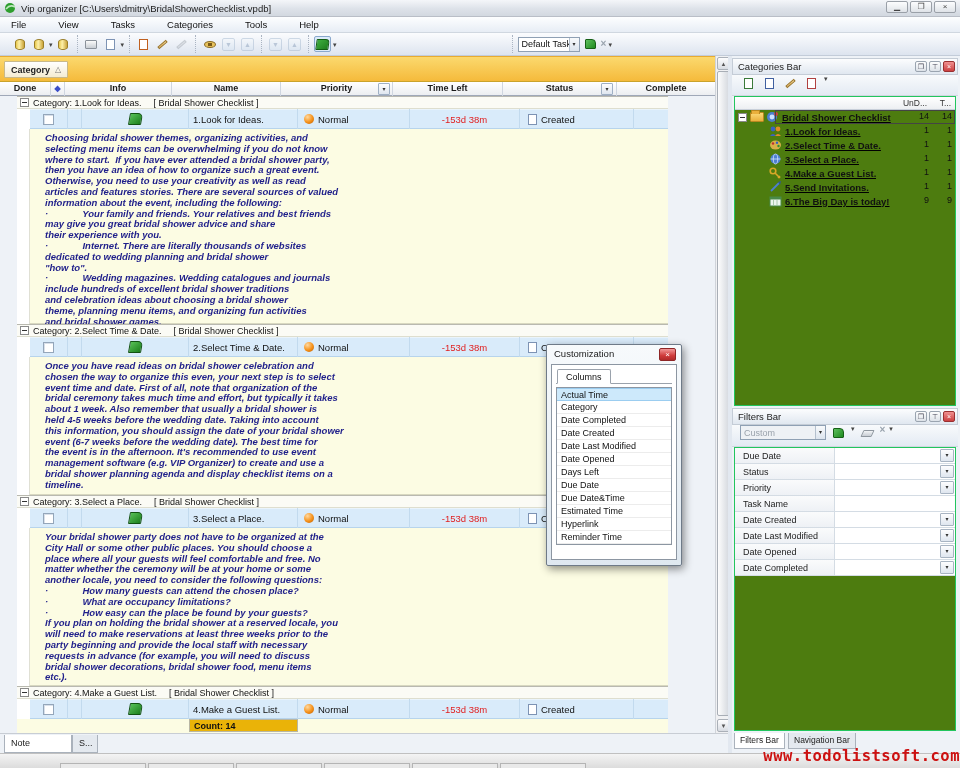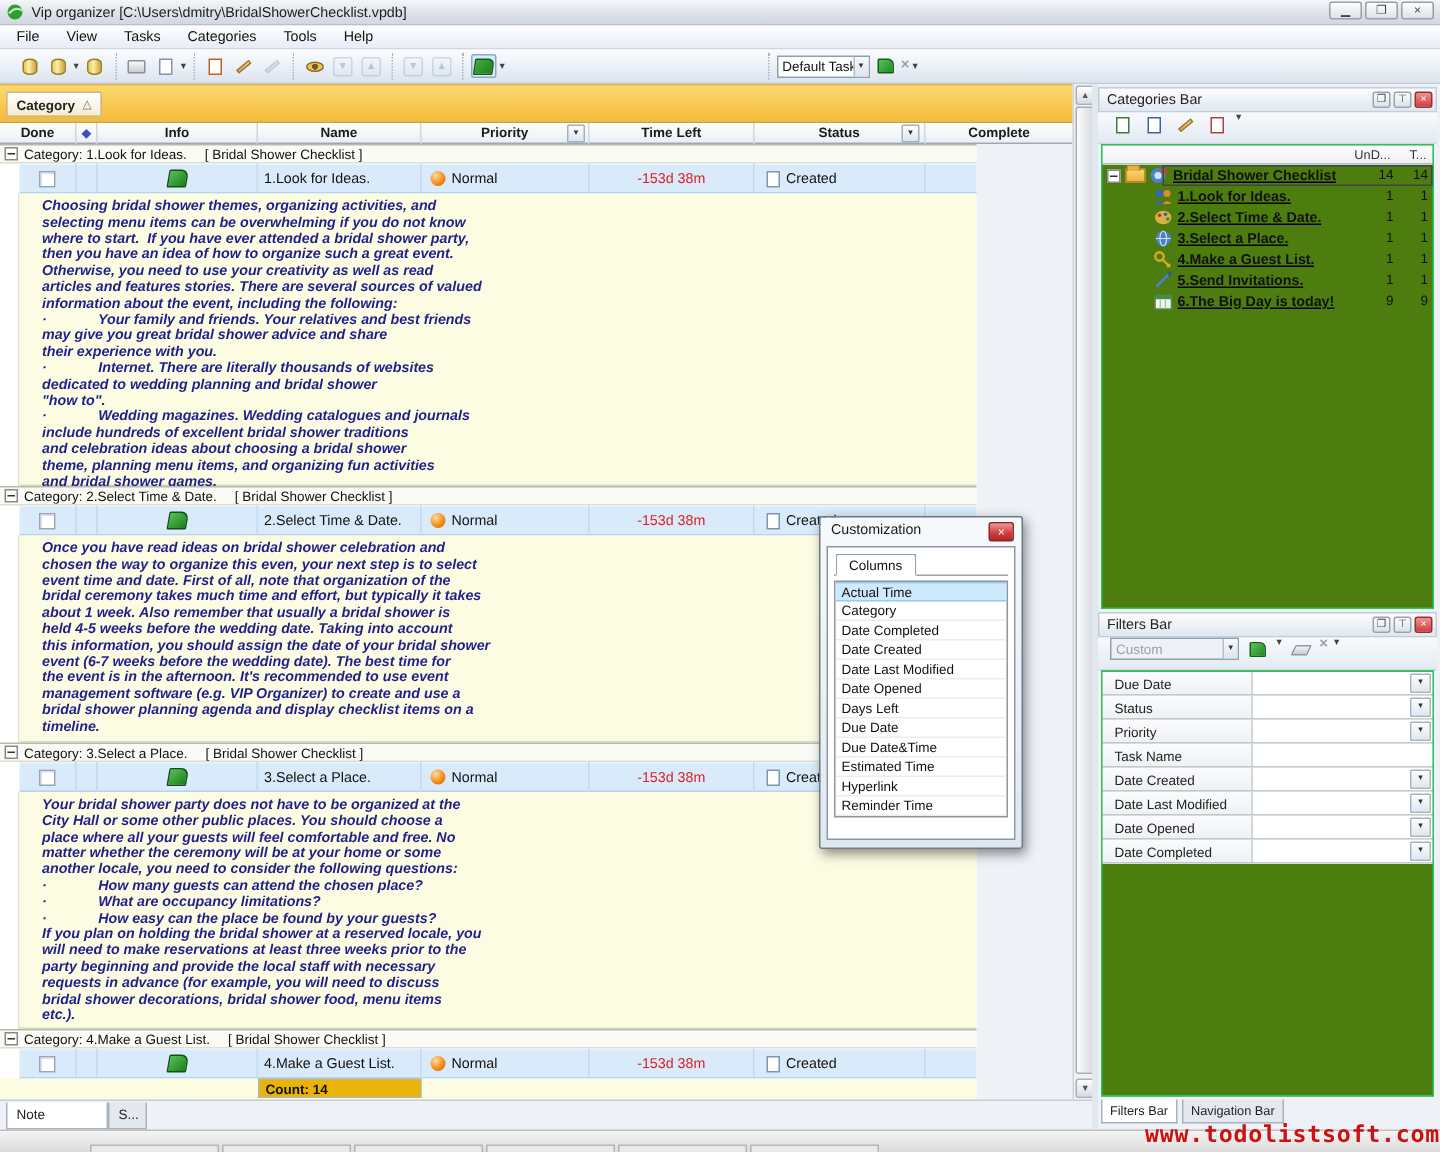--- a/index.html
+++ b/index.html
@@ -13,21 +13,21 @@
     background:linear-gradient(#f4f6f9,#dde2e9 55%,#d2d8e0);
     border-bottom:1px solid #b9bec7; display:flex; align-items:center; padding:0 4px; }
   .app-icon { width:13px; height:12px; margin-right:4px; }
   .title-text { font-size:9.5px; color:#1c1c1c; }
   .win-btns { position:absolute; right:4px; top:1px; display:flex; gap:2px; }
   .win-btn { width:22px; height:12px; border:1px solid #9aa0a8; border-radius:2px;
     background:linear-gradient(#fcfdfe,#dfe3e8); font-size:8px; line-height:10px;
     text-align:center; color:#444; }
   .menubar { left:0; top:17px; width:960px; height:16px;
     background:linear-gradient(#fdfeff,#e7edf5); border-bottom:1px solid #d0d7e0;
-    display:flex; align-items:center; gap:4px; padding-left:4px; }
+    display:flex; align-items:center; gap:18px; padding-left:4px; }
   .menu-item { font-size:9.5px; color:#111; padding:1px 7px; }
 
   
   .toolbar { left:0; top:33px; width:960px; height:23px;
     background:linear-gradient(#fbfcfe,#dde4ef); border-bottom:1px solid #c3ccd9;
     display:flex; align-items:center; padding-left:6px; }
   .tb-group { display:flex; align-items:center; gap:2px; padding:0 5px;
     border-left:1px dotted #aab4c2; height:18px; }
   .tb-group:first-child { border-left:none; }
   .tb-btn { width:17px; height:16px; display:flex; align-items:center; justify-content:center; }
@@ -73,21 +73,21 @@
   .gridhead { left:0; top:82px; width:715px; height:14px;
     background:linear-gradient(#ffffff,#eceef1); border-bottom:1px solid #9fa8b8; }
   .h-cell { position:absolute; top:0; height:14px; font-size:9px; font-weight:bold; color:#1a1a1a;
     text-align:center; line-height:13px; border-right:1px solid #cfd6e0; overflow:hidden; }
   .filter-btn { position:absolute; top:1px; width:12px; height:12px; border:1px solid #9fb0c4;
     background:linear-gradient(#fdfdfe,#dfe6ef); font-size:6px; line-height:10px;
     text-align:center; color:#333; border-radius:1px; }
   .diamond { color:#3c4fc8; font-size:8px; line-height:14px; }
 
   
-  .listarea { left:0; top:96px; width:651px; height:637px; background:#fff; overflow:hidden; }
+  .listarea { left:17px; top:96px; width:651px; height:637px; background:#fff; overflow:hidden; }
   .cat-header { position:absolute; left:0; width:715px; height:13px; background:#fbfbf5;
     border-top:1px solid #b9b9b0; border-bottom:1px solid #dedecf;
     font-size:9px; color:#111; display:flex; align-items:center; gap:4px; padding-left:3px; }
   .expander { width:9px; height:9px; border:1px solid #8a8a8a; background:#fff; position:relative; flex:0 0 9px; }
   .expander i { position:absolute; left:1px; right:1px; top:3px; height:1px; background:#333; }
   .cat-ref { margin-left:8px; }
   .task-row { position:absolute; left:0; width:715px; height:20px; }
   .task-row .rowbg { position:absolute; left:13px; right:0; top:0; bottom:0; background:#d9ebfa;
     border-top:1px solid #eaf4fc; border-bottom:1px solid #b7d4ec; }
   .cell { position:absolute; top:0; height:20px; font-size:9.5px; color:#111;

